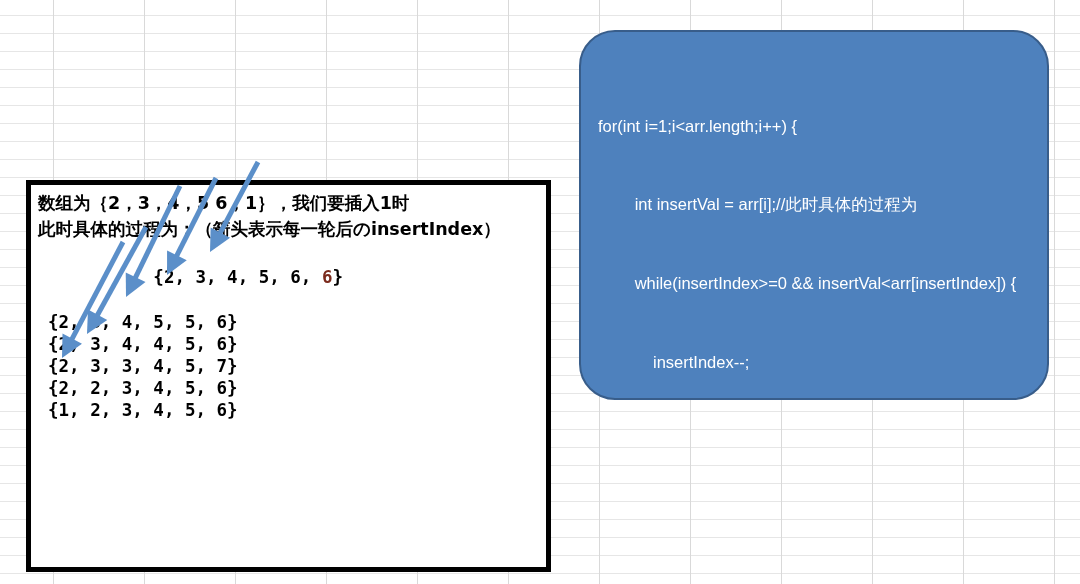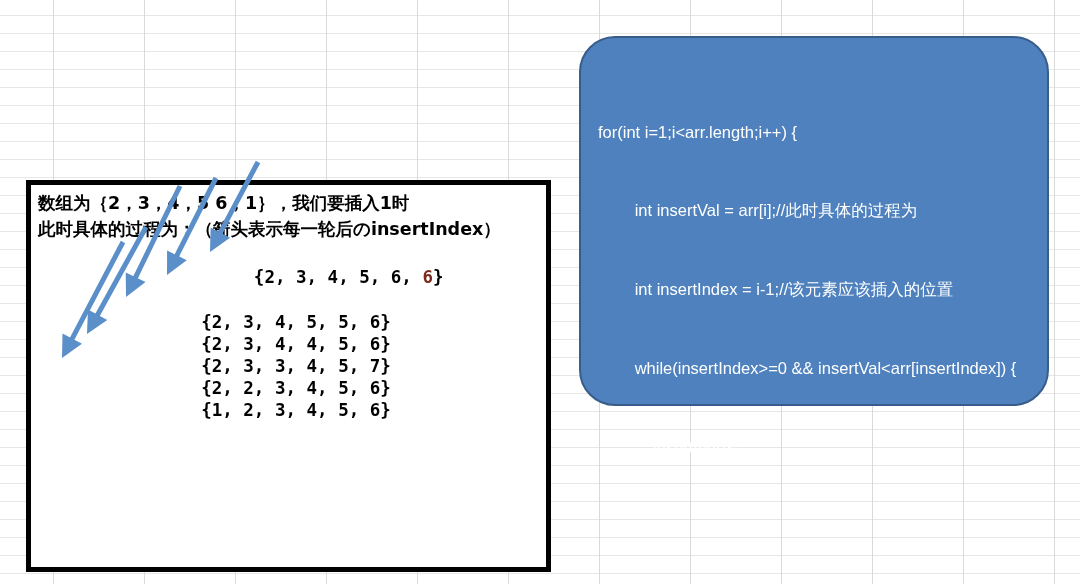--- a/index.html
+++ b/index.html
@@ -59,31 +59,30 @@
     margin-top: 2px;
   }
   .array-row {
     font-family: "DejaVu Sans Mono", "Liberation Mono", monospace;
     font-weight: bold;
     font-size: 17.5px;
     line-height: 22.2px;
     color: #000000;
     padding-left: 10px;
     white-space: pre;
-    text-align: center;
   }
   .array-row .hl {
     color: #7b2b1d;
   }
 
   
   #code-card {
     position: absolute;
     left: 579px;
-    top: 36px;
+    top: 30px;
     width: 470px;
     height: 370px;
     background: #4e81bd;
     border: 2px solid #385d8a;
     border-radius: 36px;
     box-sizing: border-box;
     z-index: 2;
   }
   .code-body {
     position: absolute;
@@ -128,21 +127,20 @@
         <div class="array-row">{2, 2, 3, 4, 5, 6}</div>
         <div class="array-row">{1, 2, 3, 4, 5, 6}</div>
       </div>
     </div>
   </div>
 
   <div id="code-card">
     <div class="code-body">
       <div class="code-line">for(int i=1;i&lt;arr.length;i++) {</div>
       <div class="code-line">        int insertVal = arr[i];//此时具体的过程为</div>
-      <div class="code-line">        int insertIndex = i-1;//该元素应该插入的位置</div>
       <div class="code-line">        while(insertIndex&gt;=0 &amp;&amp; insertVal&lt;arr[insertIndex]) {</div>
       <div class="code-line">            insertIndex--;</div>
       
       
       
     </div>
   </div>
 
   <svg id="arrows" width="1080" height="584" viewBox="0 0 1080 584">
       <g>

